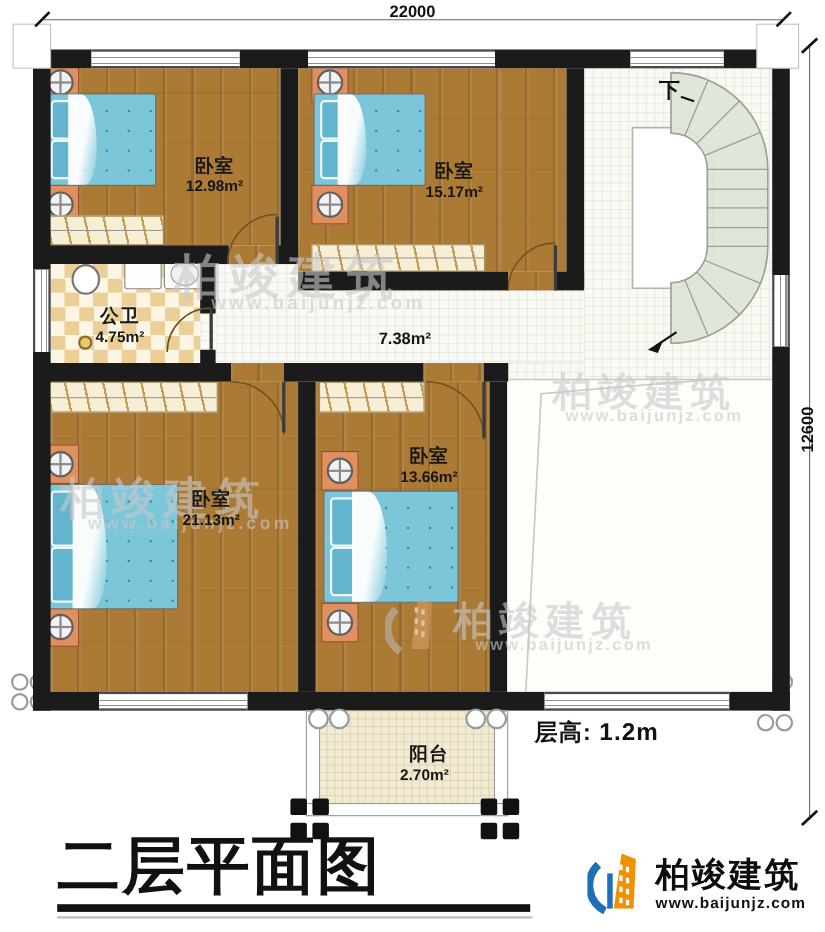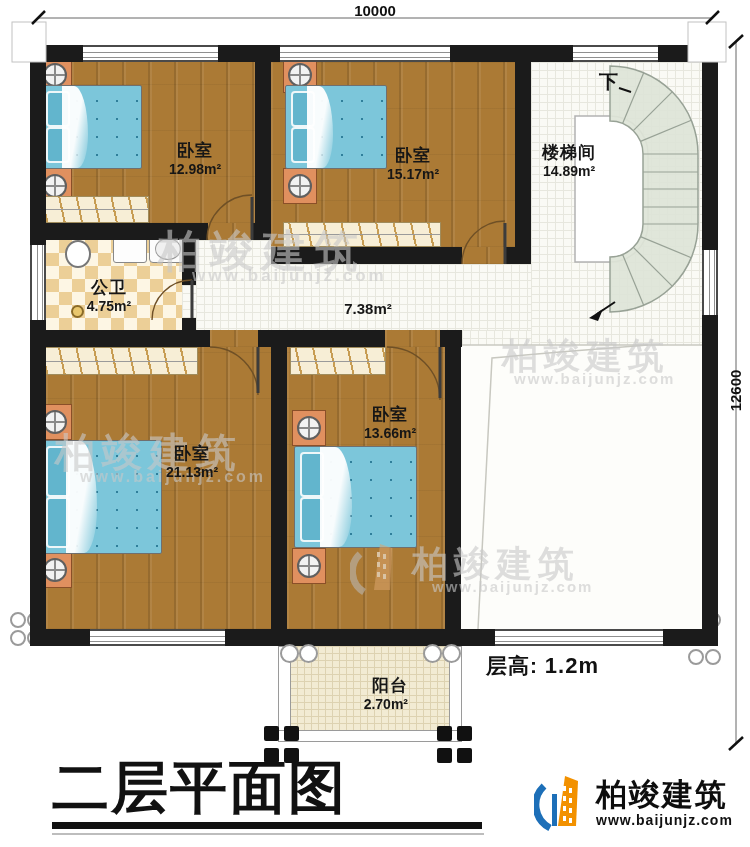--- a/index.html
+++ b/index.html
@@ -283,45 +283,41 @@
   <div class="wm url" style="left:432px;top:578px;font-size:15px;letter-spacing:2px;"><span>www.baijunjz.com</span></div>
 
   <div class="room-label abs" style="left:150px;top:141px;width:90px;">
     <div class="rname">卧室</div>
     <div class="rarea">12.98m²</div>
   </div>
   <div class="room-label abs" style="left:368px;top:146px;width:90px;">
     <div class="rname">卧室</div>
     <div class="rarea">15.17m²</div>
   </div>
-  <div class="room-label abs" style="left:523px;top:143px;width:92px;">
-    <div class="rname">楼梯间</div>
-    <div class="rarea">14.89m²</div>
-  </div>
   <div class="room-label abs" style="left:69px;top:278px;width:80px;">
     <div class="rname">公卫</div>
     <div class="rarea">4.75m²</div>
   </div>
   <div class="room-label abs" style="left:328px;top:300px;width:80px;">
     <div class="rarea" style="font-size:15px;">7.38m²</div>
   </div>
   <div class="room-label abs" style="left:147px;top:444px;width:90px;">
     <div class="rname">卧室</div>
     <div class="rarea">21.13m²</div>
   </div>
   <div class="room-label abs" style="left:345px;top:405px;width:90px;">
     <div class="rname">卧室</div>
     <div class="rarea">13.66m²</div>
   </div>
   <div class="room-label abs" style="left:330px;top:676px;width:78px;text-align:right;">
     <div class="rname">阳台</div>
     <div class="rarea">2.70m²</div>
   </div>
 
-  <div class="dimtext" style="left:340px;top:2px;width:70px;text-align:center;">10000</div>
+  <div class="dimtext" style="left:340px;top:2px;width:70px;text-align:center;">22000</div>
   <div class="dimtext" style="left:700px;top:382px;transform:rotate(-90deg);transform-origin:center;width:70px;text-align:center;">12600</div>
 
   <div id="infoblock">
     <div class="irow">
       <span>层高:</span>
       <span class="ival">1.2m</span>
     </div>
   </div>
 
   <div id="titleblock">

